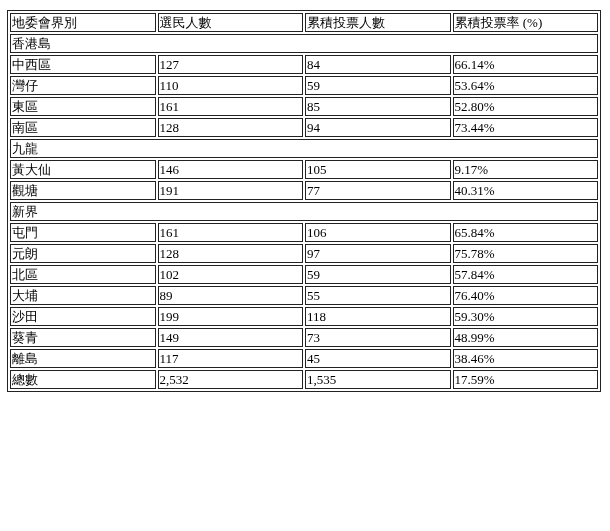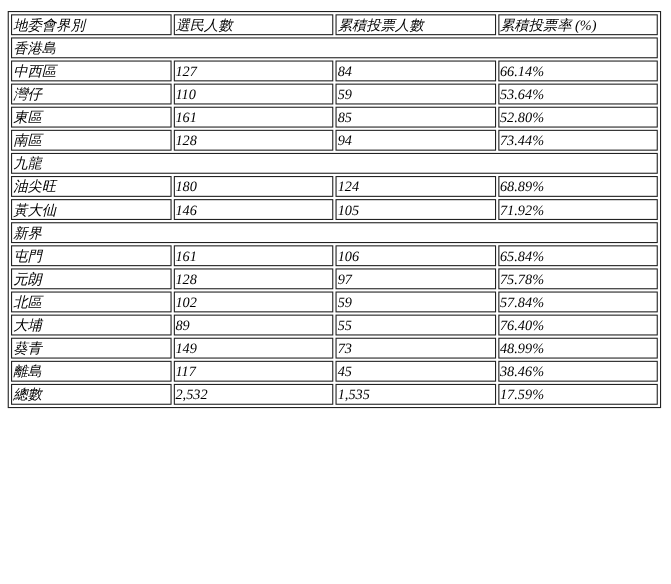--- a/index.html
+++ b/index.html
@@ -8,21 +8,20 @@
     background: #ffffff;
   }
   body {
     width: 610px;
     height: 531px;
     font-family: "Liberation Serif", "DejaVu Serif", serif;
     color: #000000;
   }
   .page {
     padding: 10px 8px 8px 7px;
-    font-style: italic;
   }
   table.turnout {
     width: 594px;
     border-collapse: separate;
     border-spacing: 2px;
     border: 1px solid #222222;
     background: #ffffff;
     table-layout: fixed;
   }
   table.turnout th,
@@ -84,30 +83,30 @@
         <tr>
           <td>南區</td>
           <td>128</td>
           <td>94</td>
           <td>73.44%</td>
         </tr>
         <tr>
           <td colspan="4">九龍</td>
         </tr>
         <tr>
-          <td>油尖旺</td>
-          <td>180</td>
-          <td>124</td>
-          <td>68.89%</td>
-        </tr>
-        <tr>
           <td>黃大仙</td>
           <td>146</td>
           <td>105</td>
-          <td>71.92%</td>
+          <td>9.17%</td>
+        </tr>
+        <tr>
+          <td>觀塘</td>
+          <td>191</td>
+          <td>77</td>
+          <td>40.31%</td>
         </tr>
         <tr>
           <td colspan="4">新界</td>
         </tr>
         <tr>
           <td>屯門</td>
           <td>161</td>
           <td>106</td>
           <td>65.84%</td>
         </tr>
@@ -123,20 +122,26 @@
           <td>59</td>
           <td>57.84%</td>
         </tr>
         <tr>
           <td>大埔</td>
           <td>89</td>
           <td>55</td>
           <td>76.40%</td>
         </tr>
         <tr>
+          <td>沙田</td>
+          <td>199</td>
+          <td>118</td>
+          <td>59.30%</td>
+        </tr>
+        <tr>
           <td>葵青</td>
           <td>149</td>
           <td>73</td>
           <td>48.99%</td>
         </tr>
         <tr>
           <td>離島</td>
           <td>117</td>
           <td>45</td>
           <td>38.46%</td>

